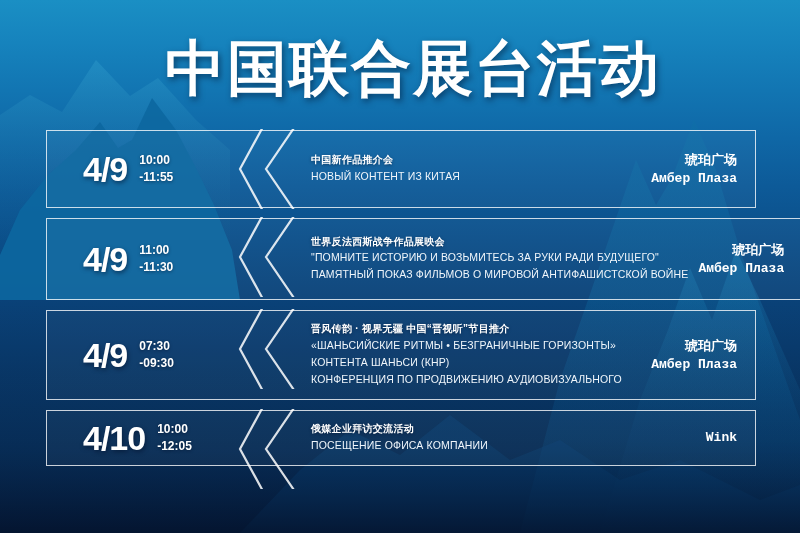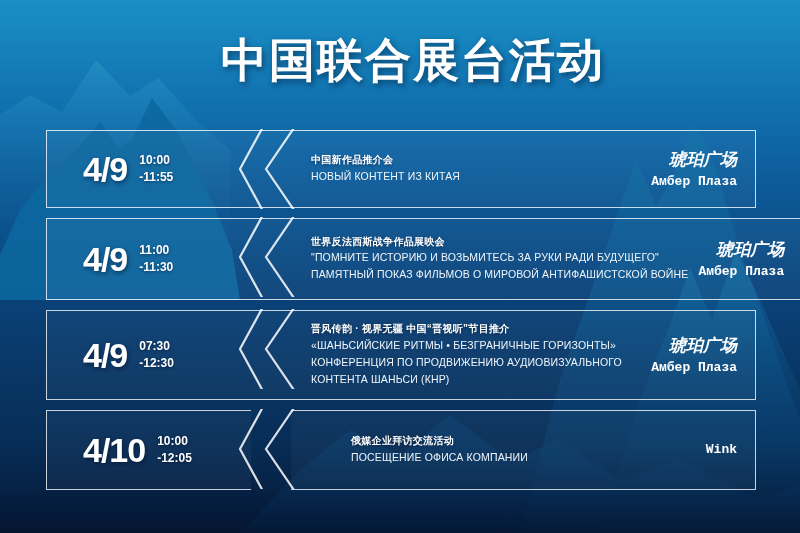--- a/index.html
+++ b/index.html
@@ -38,21 +38,21 @@
 
   
   .title-wrap {
     position:absolute;
     top:34px; left:0; right:0;
     text-align:center;
     z-index:6;
   }
   .title {
     display:inline-block;
-    font-size:46px;
+    font-size:60px;
     font-weight:bold;
     color:#ffffff;
     letter-spacing:2px;
     line-height:1.15;
     text-shadow:2px 3px 6px rgba(0,20,50,.55);
     margin-left:26px;
   }
 
   
   .schedule {
@@ -137,41 +137,40 @@
     letter-spacing:.15px;
     text-transform:uppercase;
     white-space:nowrap;
   }
   .venue {
     text-align:right;
     flex:0 0 auto;
     padding-left:10px;
   }
   .venue-zh {
-    font-size:17px;
+    font-size:13px;
     font-weight:bold;
     color:#ffffff;
     line-height:1.5;
     white-space:nowrap;
-    font-style:italic;
   }
   .venue-ru {
     font-size:13px;
     font-weight:bold;
     color:#ffffff;
     line-height:1.5;
     white-space:nowrap;
     font-family:Liberation Mono, monospace;
   }
 
   
   .row.h1 { height:78px; }
   .row.h2 { height:82px; }
   .row.h3 { height:90px; }
-  .row.h4 { height:80px;gap:40px; }
+  .row.h4 { height:56px; }
 </style>
 </head>
 <body>
 
 <div id="poster">
 
   <svg class="mountains" viewBox="0 0 800 533" preserveAspectRatio="none" aria-hidden="true">
     <defs>
       <linearGradient id="mg1" x1="0" y1="0" x2="0" y2="1">
         <stop offset="0%" stop-color="#0f6fa8" stop-opacity=".85"></stop>
@@ -263,33 +262,33 @@
           <div class="venue-ru">Амбер Плаза</div>
         </div>
       </div>
     </div>
 
     <div class="row h3">
       <div class="datebox">
         <span class="date">4/9</span>
         <span class="time">
           <span>07:30</span><br>
-          <span>-12:30</span>
+          <span>-09:30</span>
         </span>
       </div>
       <svg class="chev" viewBox="0 0 66 80" preserveAspectRatio="none" aria-hidden="true">
         <polyline points="30,-4 6,40 30,84" fill="none" stroke="#ffffff" stroke-width="2.2" opacity=".85"></polyline>
         <polyline points="62,-4 32,40 62,84" fill="none" stroke="#ffffff" stroke-width="2.2" opacity=".85"></polyline>
       </svg>
       <div class="contentbox">
         <div class="texts">
           <div class="zh">晋风传韵 · 视界无疆 中国“晋视听”节目推介</div>
           <div class="ru">«ШАНЬСИЙСКИЕ РИТМЫ • БЕЗГРАНИЧНЫЕ ГОРИЗОНТЫ»</div>
+          <div class="ru">КОНТЕНТА ШАНЬСИ (КНР)</div>
           <div class="ru">КОНФЕРЕНЦИЯ ПО ПРОДВИЖЕНИЮ АУДИОВИЗУАЛЬНОГО</div>
-          <div class="ru">КОНТЕНТА ШАНЬСИ (КНР)</div>
         </div>
         <div class="venue">
           <div class="venue-zh">琥珀广场</div>
           <div class="venue-ru">Амбер Плаза</div>
         </div>
       </div>
     </div>
 
     <div class="row h4">
       <div class="datebox">

